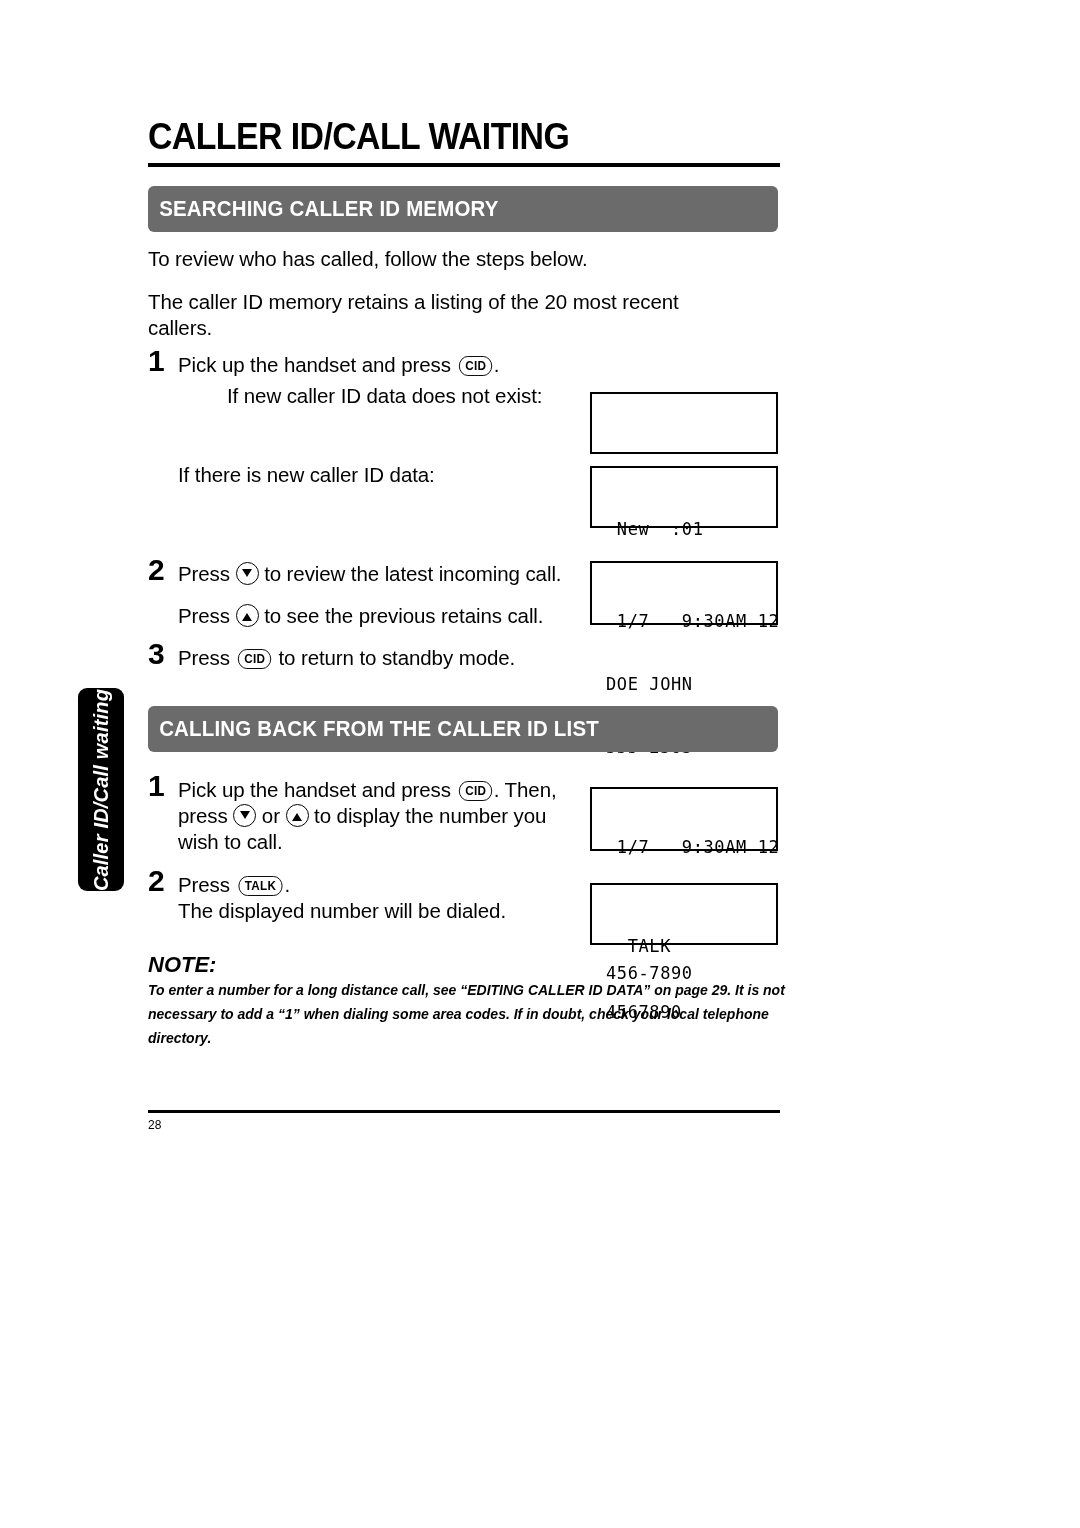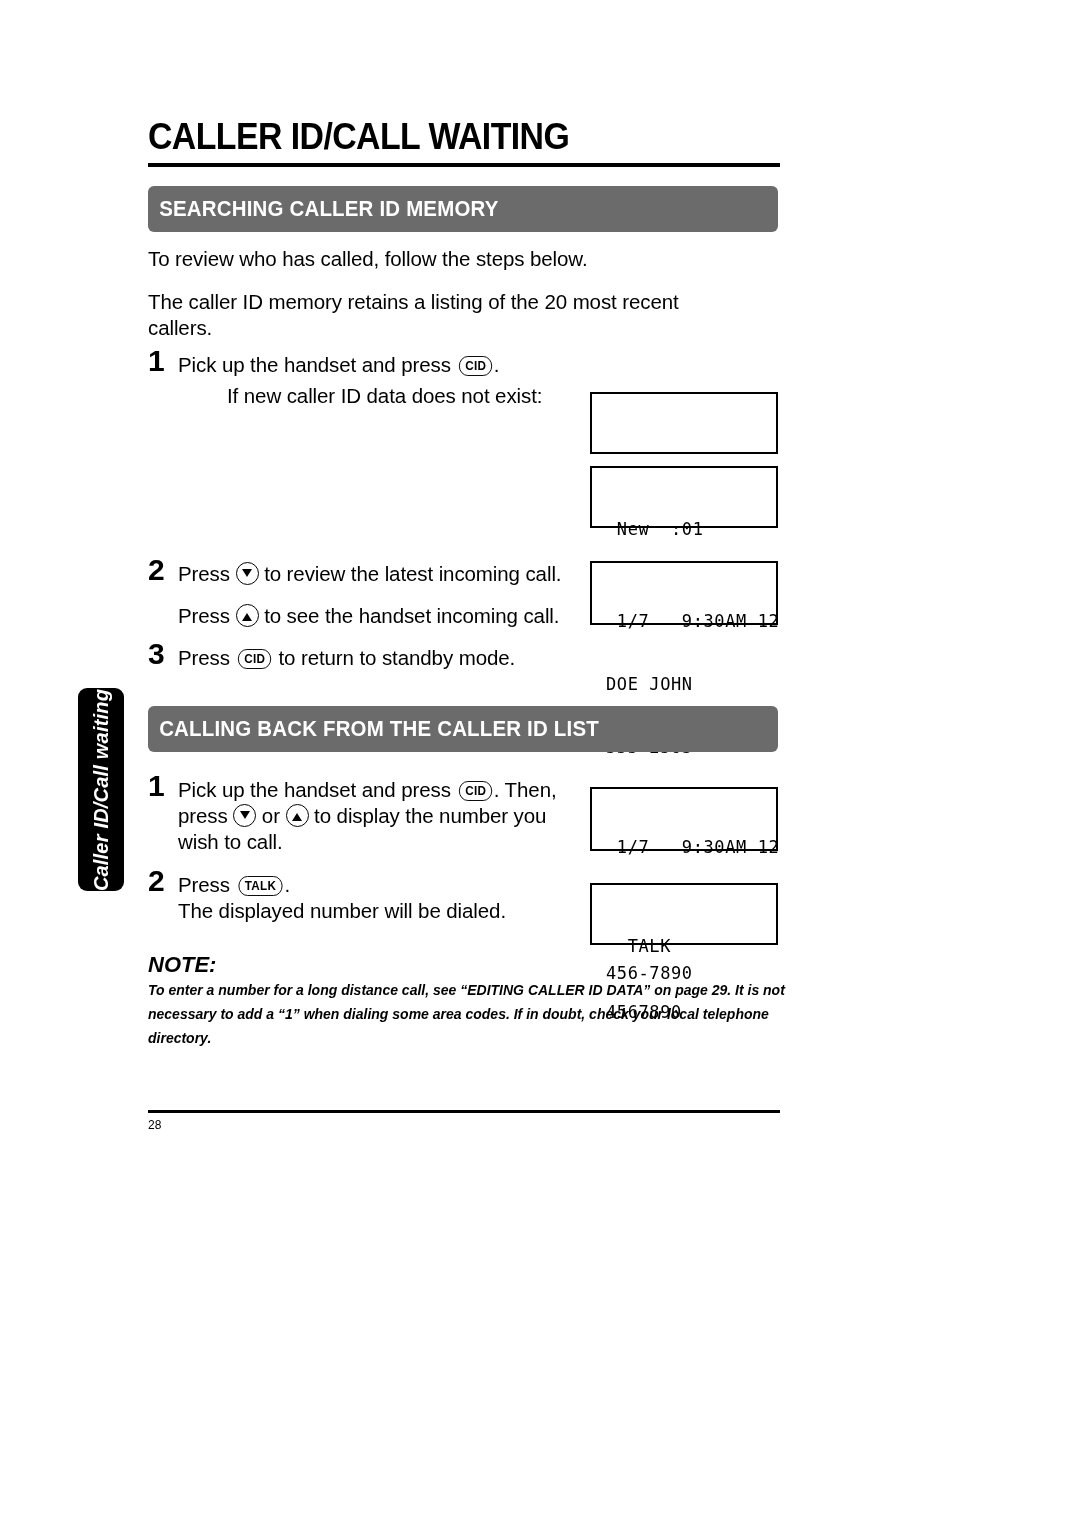--- a/index.html
+++ b/index.html
@@ -232,20 +232,21 @@
   <div class="step" style="left:148px; top:352px; width:470px;">
     <span class="step-num">1</span>
     <span class="step-body">
       <span>Pick up the handset and press</span>
       <span class="key">CID</span><span>.</span>
     </span>
   </div>
 
   <div class="sub-line" style="left:188px; top:383px;margin-left:39px;">If new caller ID data does not exist:</div>
 
+  <div class="sub-line" style="left:178px; top:462px;">If there is new caller ID data:</div>
 
   <div class="lcd" style="left:590px; top:392px; width:188px; height:62px;">
     <div></div>
     <div> Total:02</div>
   </div>
 
   <div class="lcd" style="left:590px; top:466px; width:188px; height:62px;">
     <div> New  :01</div>
     <div> Total:02</div>
   </div>
@@ -255,21 +256,21 @@
     <span class="step-body">
       <span>Press</span>
       <span class="arrow-key arrow-down"></span>
       <span>to review the latest incoming call.</span>
     </span>
   </div>
 
   <div class="sub-line" style="left:178px; top:603px;">
     <span>Press</span>
     <span class="arrow-key arrow-up"></span>
-    <span>to see the handset incoming call.</span>
+    <span>to see the previous retains call.</span>
   </div>
 
   <div class="lcd" style="left:590px; top:561px; width:188px; height:64px; line-height:21px;">
     <div> 1/7   9:30AM 12</div>
     <div>DOE JOHN</div>
     <div>555-2563</div>
   </div>
 
   <div class="step" style="left:148px; top:645px; width:460px;">
     <span class="step-num">3</span>

